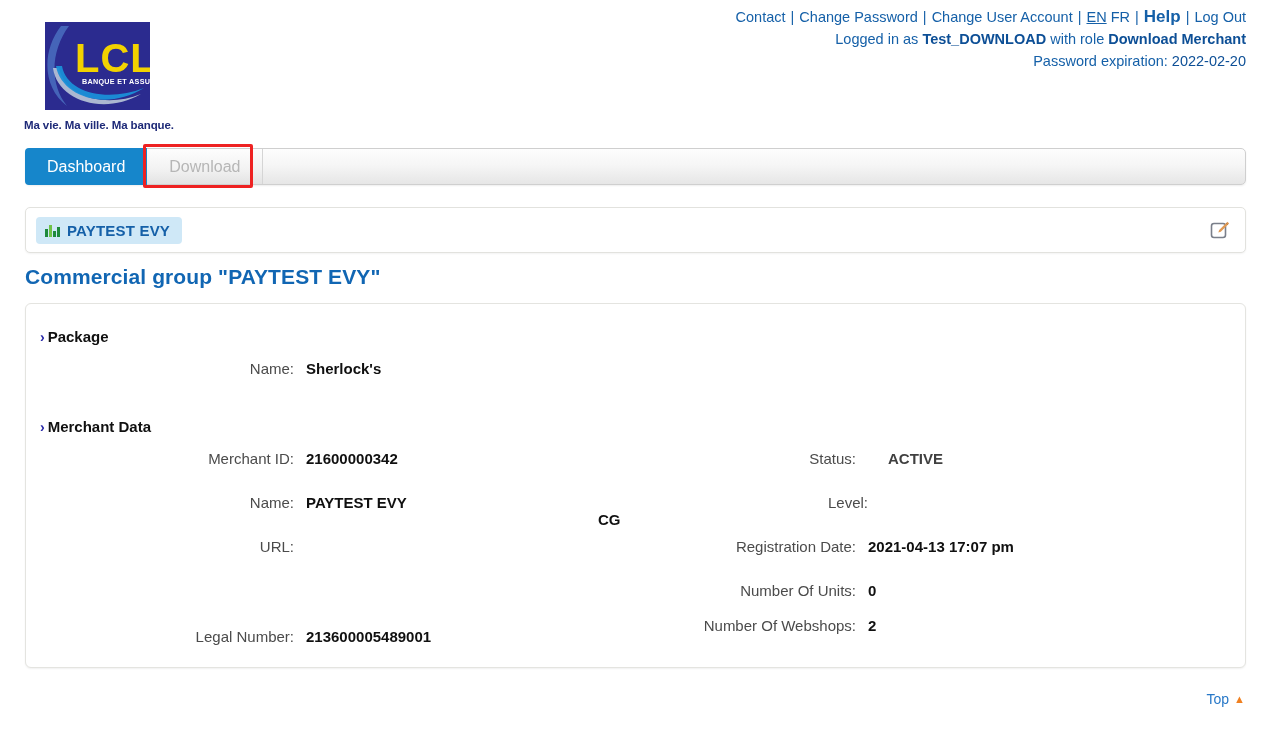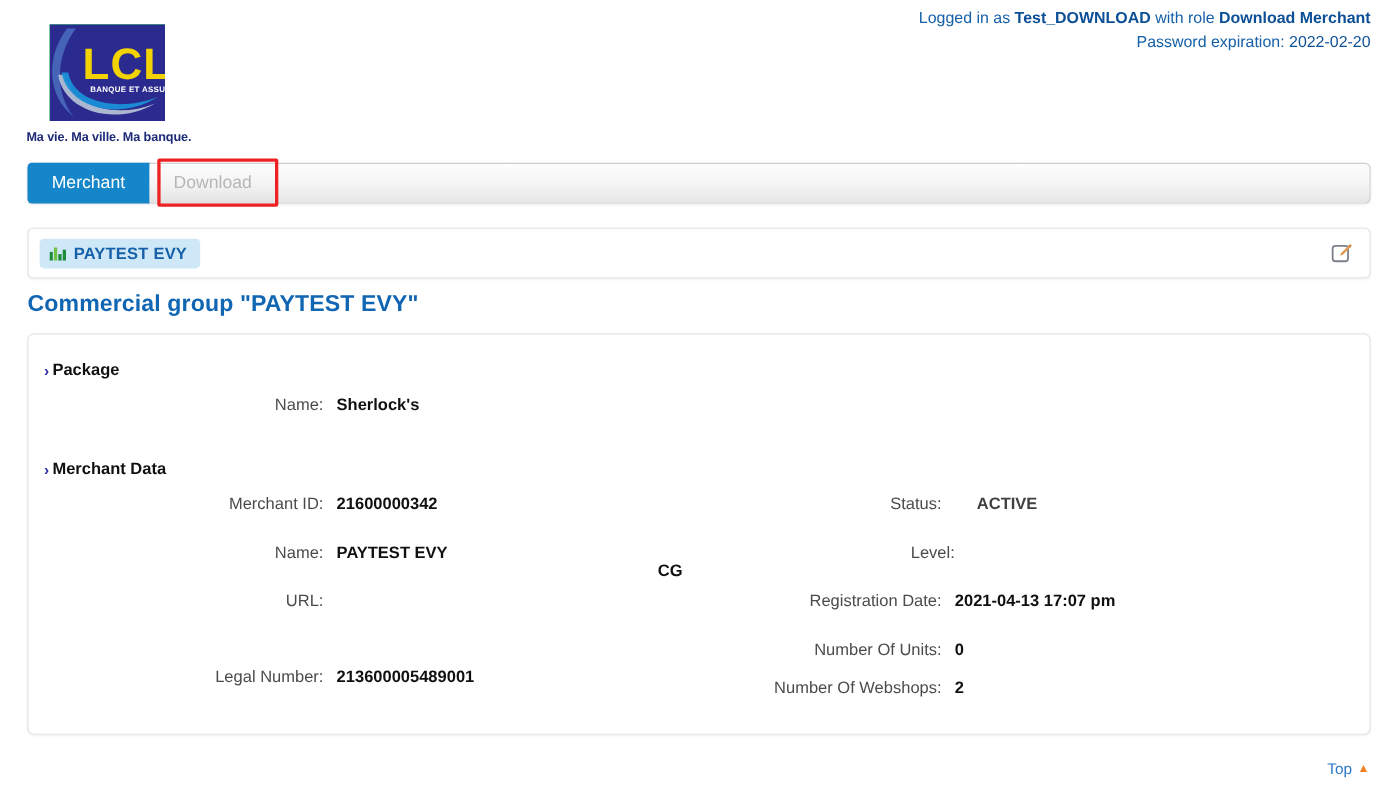--- a/index.html
+++ b/index.html
@@ -259,36 +259,39 @@
           <path d="M 8 46 C 12 78, 58 94, 96 72 C 62 86, 20 76, 14 46 Z" fill="#b9c6d8" opacity="0.9"></path>
           <path d="M 11 44 C 16 74, 60 90, 99 66 C 64 80, 22 72, 17 44 Z" fill="#1a8fd8" opacity="0.95"></path>
           <text x="30" y="50" font-family="Liberation Sans, sans-serif" font-size="40" font-weight="bold" fill="#f2d200" letter-spacing="1">LCL</text>
           <text x="37" y="62" font-family="Liberation Sans, sans-serif" font-size="7.2" font-weight="bold" fill="#ffffff" letter-spacing="0.3">BANQUE ET ASSURANCE</text>
         </svg>
       </div>
       <div class="brand-slogan">Ma vie. Ma ville. Ma banque.</div>
     </div>
 
     <div class="header-links">
+      <div>
+        <a href="#">Contact</a><span class="hl-sep">|</span><a href="#">Change Password</a><span class="hl-sep">|</span><a href="#">Change User Account</a><span class="hl-sep">|</span><a href="#" class="lang-active">EN</a> <a href="#" class="lang-inactive">FR</a><span class="hl-sep">|</span><a href="#" class="help-link">Help</a><span class="hl-sep">|</span><a href="#">Log Out</a>
+      </div>
       <div class="logged-line">
         <span>Logged in as</span>
         <b>Test_DOWNLOAD</b>
         <span>with role</span>
         <b>Download Merchant</b>
       </div>
       <div class="pw-line">
         <span>Password expiration:</span>
         <b>2022-02-20</b>
       </div>
     </div>
   </div>
 
   <div class="tabbar">
     <div class="tab tab-active">
-      <span>Merchant</span>
+      <span>Dashboard</span>
     </div>
     <div class="tab tab-inactive">
       <span>Download</span>
     </div>
   </div>
   <div class="tab-highlight"></div>
 
   <div class="badgebar">
     <div class="cg-badge">
       <span>
@@ -333,21 +336,21 @@
       <span class="f-value">21600000342</span>
     </div>
     <div class="field-row col-left" style="top:190px;">
       <span class="f-label">Name:</span>
       <span class="f-value">PAYTEST EVY</span>
     </div>
     <div class="field-row col-left" style="top:234px;">
       <span class="f-label">URL:</span>
       <span class="f-value"></span>
     </div>
-    <div class="field-row col-left" style="top:303px;align-items:flex-end;">
+    <div class="field-row col-left" style="top:324px;align-items:flex-end;">
       <span class="f-label">Legal Number:</span>
       <span class="f-value">213600005489001</span>
     </div>
 
     <div class="field-row col-right" style="top:146px;gap:20px;">
       <span class="f-label">Status:</span>
       <span class="f-value green">ACTIVE</span>
     </div>
     <div class="field-row col-right" style="top:190px;flex-direction:column;">
       <span class="f-label">Level:</span>

